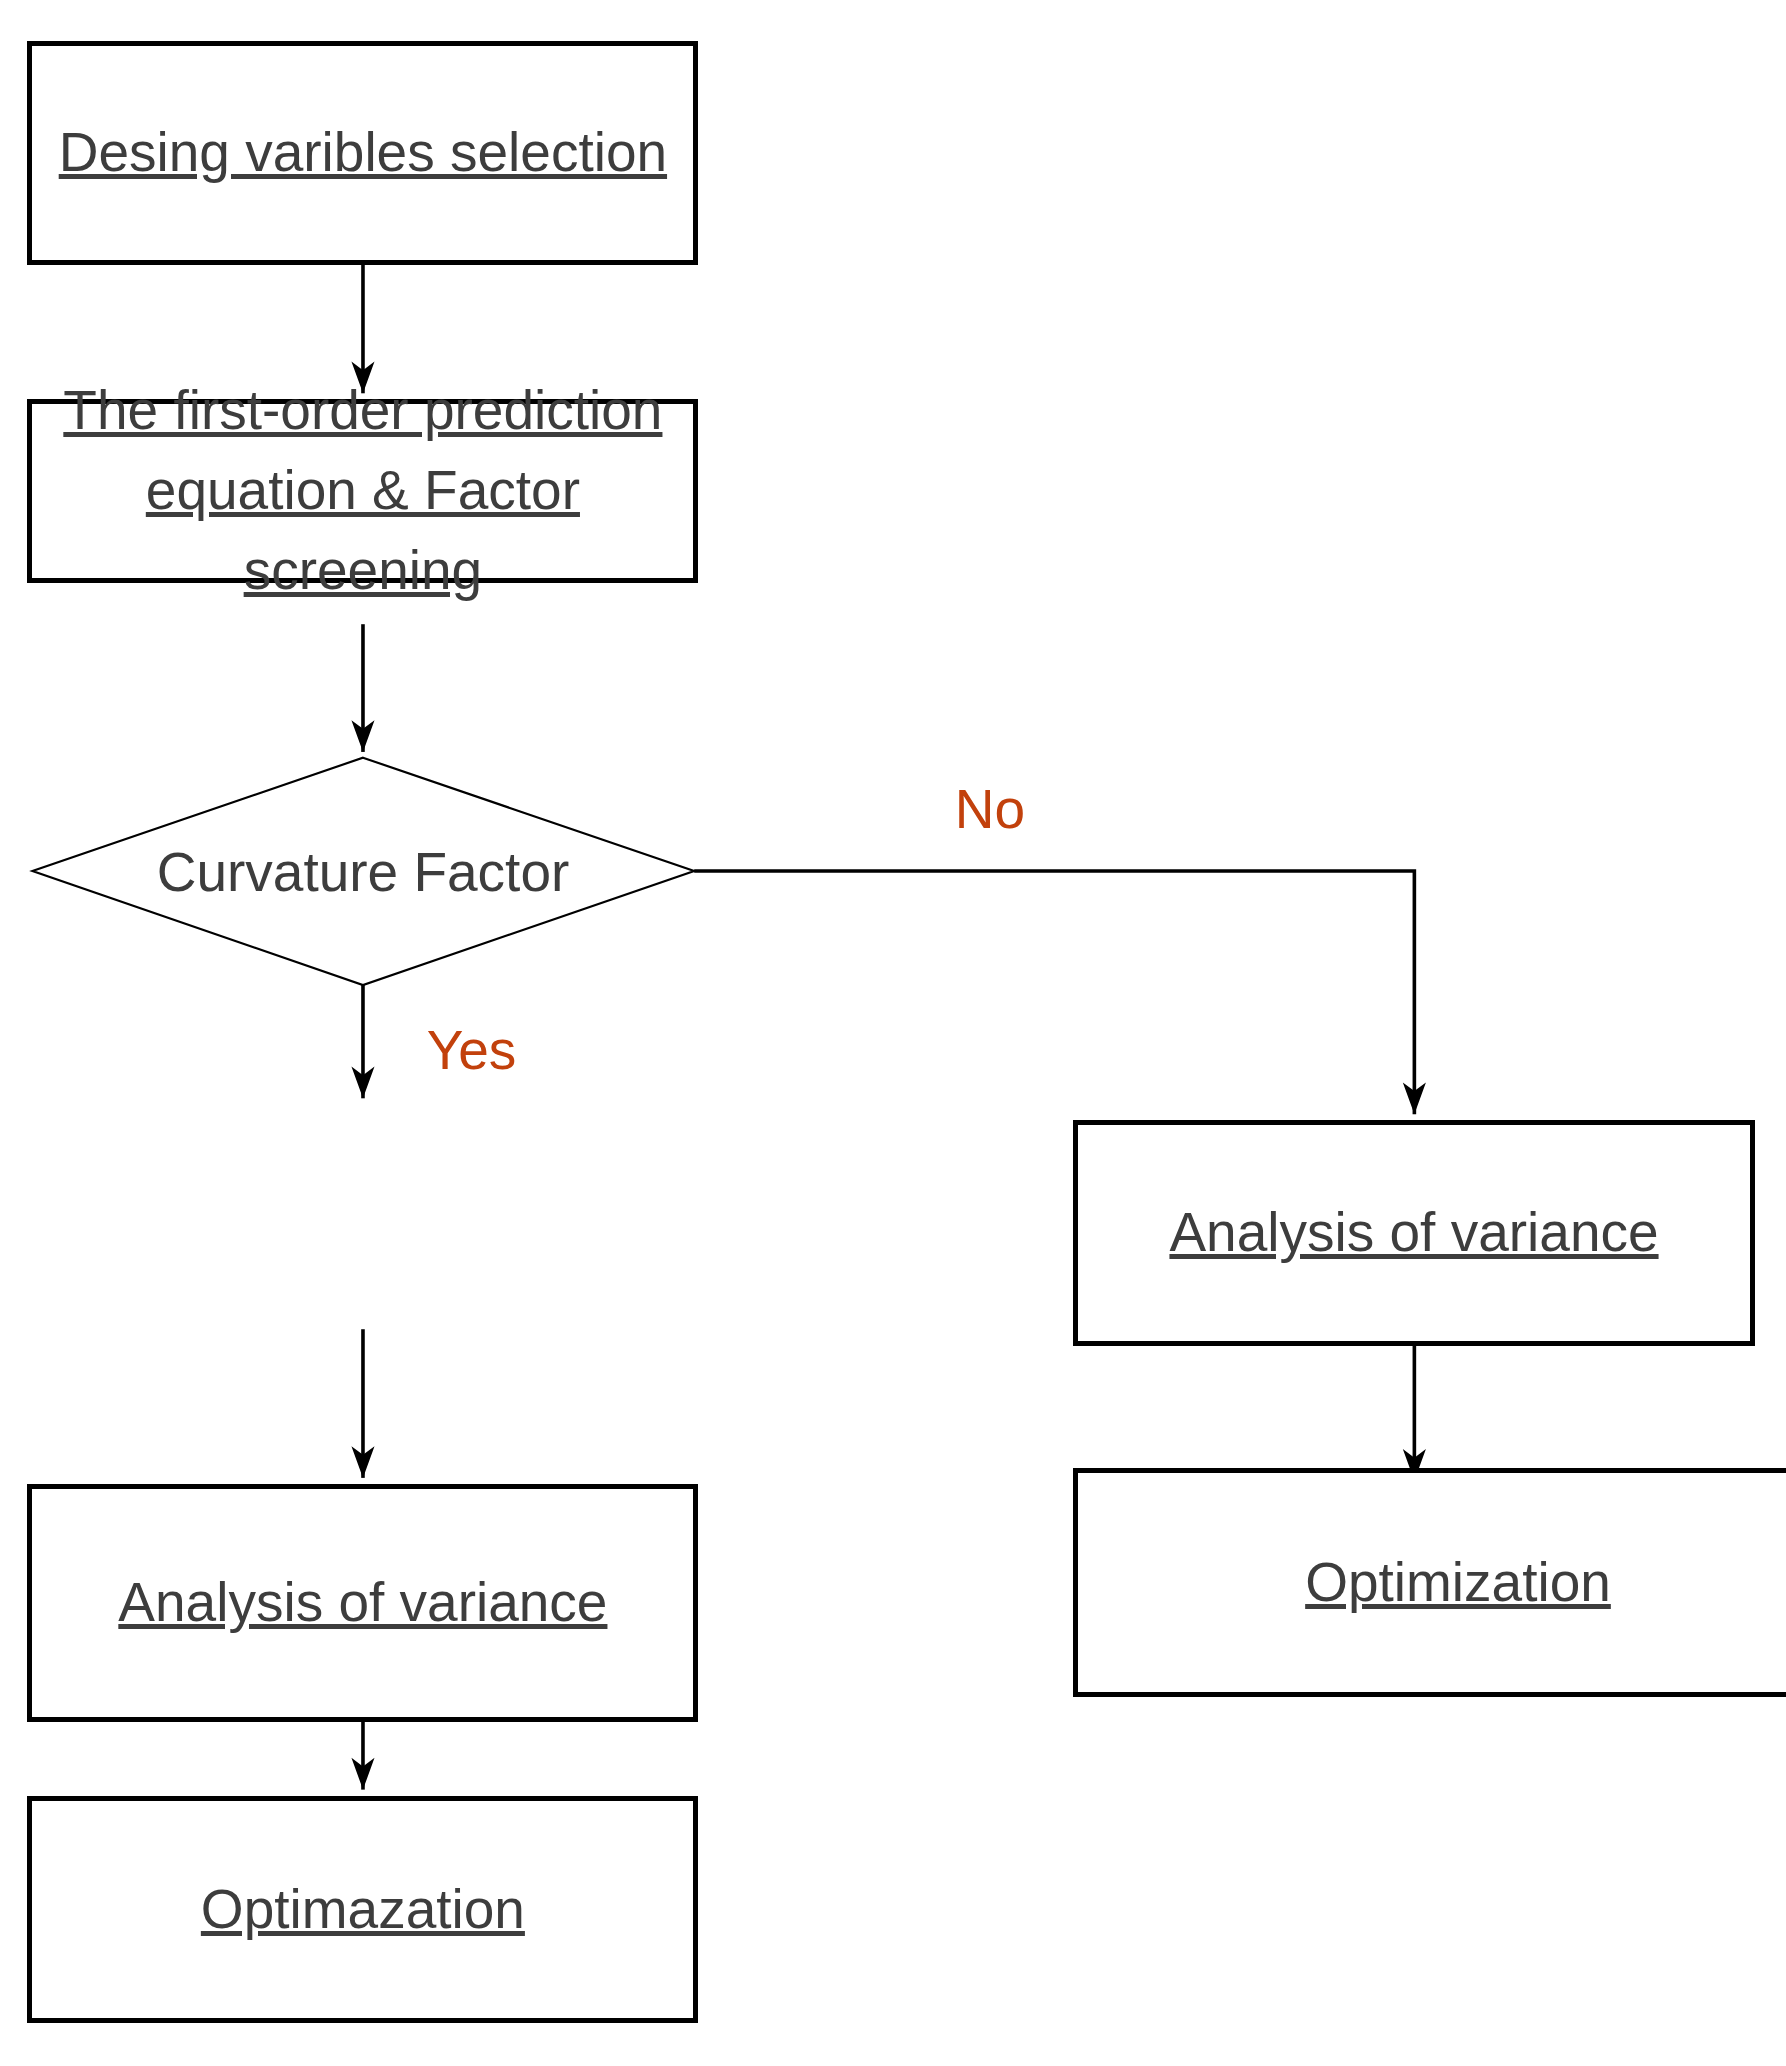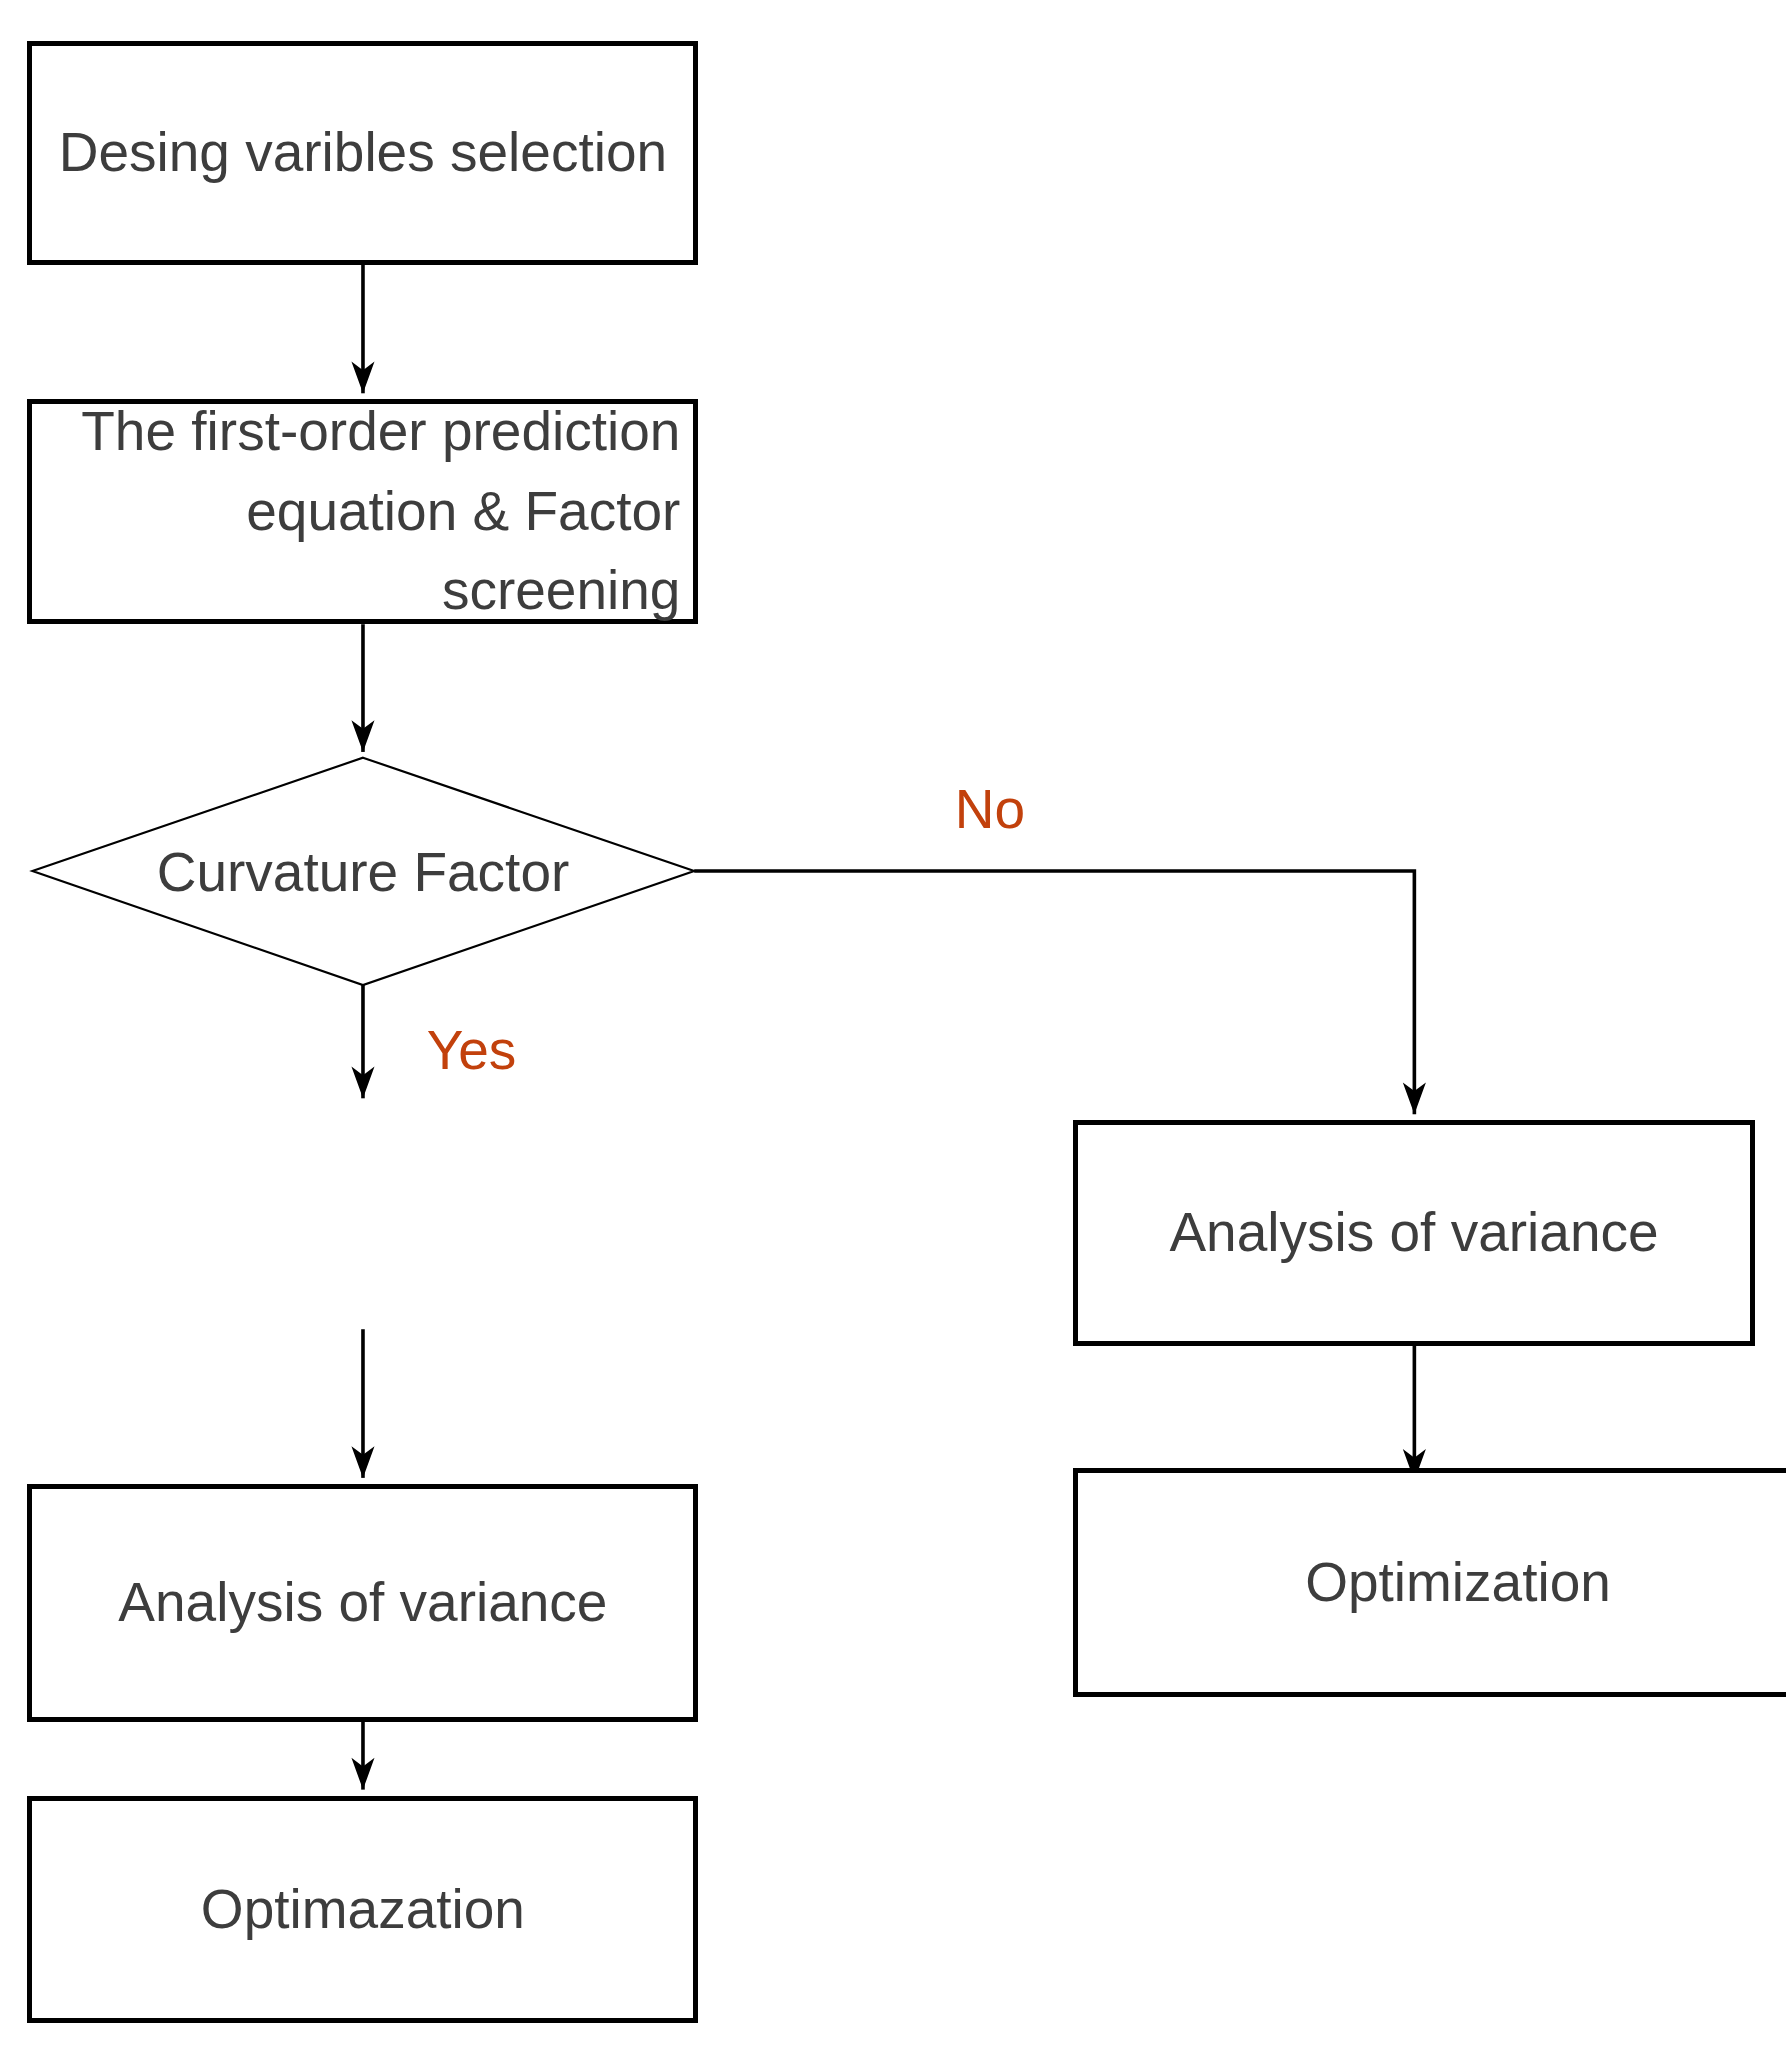--- a/index.html
+++ b/index.html
@@ -25,20 +25,21 @@
     display:flex;
     align-items:center;
     justify-content:center;
     text-align:center;
     font-size:55px;
     line-height:1.45;
   }
   .node .lbl{
     display:block;
     max-width:635px;
+    text-decoration:underline;
   }
   .diamond-label{
     position:absolute;
     display:flex;
     align-items:center;
     justify-content:center;
     text-align:center;
     font-size:55px;
     background:transparent;
   }
@@ -71,21 +72,21 @@
     <path d="M503 1365 V1522" stroke="#000000" stroke-width="5" fill="none" marker-end="url(#arrow)"></path>
     <path d="M503 1842 V2048" stroke="#000000" stroke-width="5" fill="none" marker-end="url(#arrow)"></path>
     <path d="M503 2386 V2480" stroke="#000000" stroke-width="5" fill="none" marker-end="url(#arrow)"></path>
     <path d="M1960 1865 V2052" stroke="#000000" stroke-width="5" fill="none" marker-end="url(#arrow)"></path>
   </svg>
 
   <div class="node" style="left:27.4px; top:41px; width:671px; height:224px;">
     <span class="lbl">Desing varibles selection</span>
   </div>
 
-  <div class="node" style="left:27.4px; top:399px; width:671px; height:225px;text-align:right;">
+  <div class="node" style="left:27.4px; top:399px; width:671px; height:184px;">
     <span class="lbl">The first-order prediction equation &amp; Factor screening</span>
   </div>
 
   <div class="diamond-label" style="left:32px; top:758px; width:662px; height:227px;">
     <span class="lbl">Curvature Factor</span>
   </div>
 
 
   <div class="node" style="left:27.4px; top:1484px; width:671px; height:238px;">
     <span class="lbl">Analysis of variance</span>

